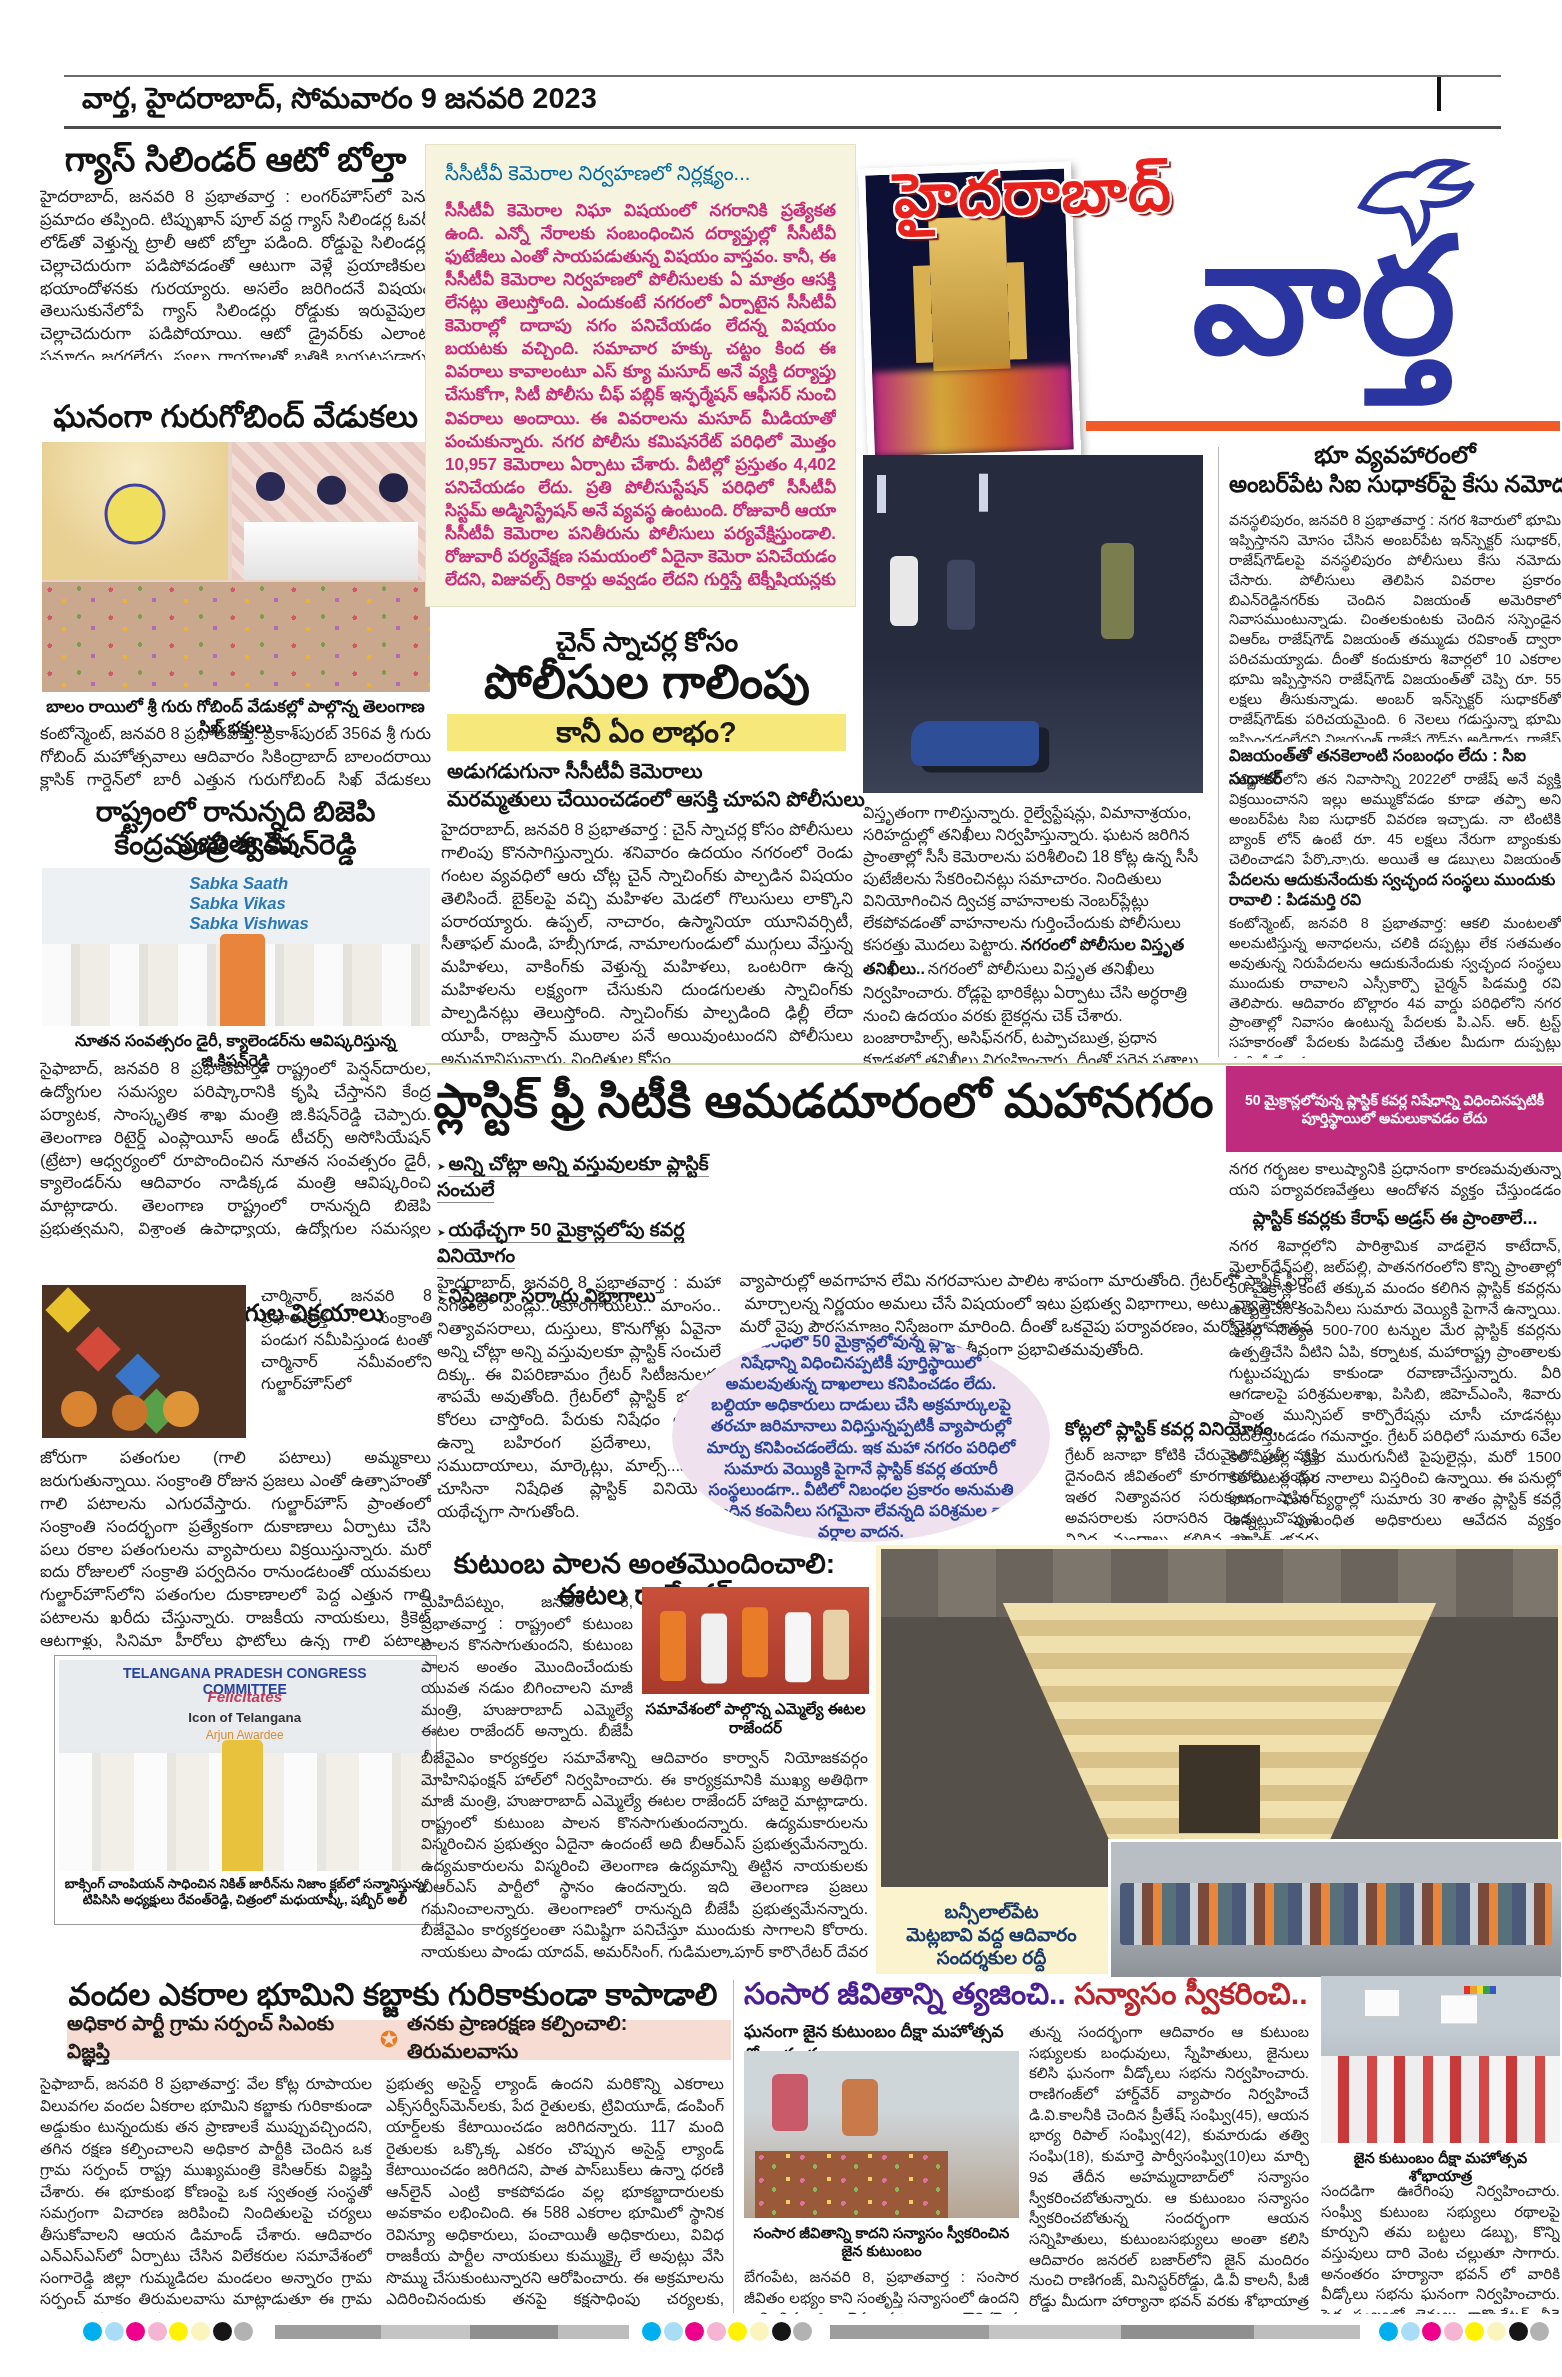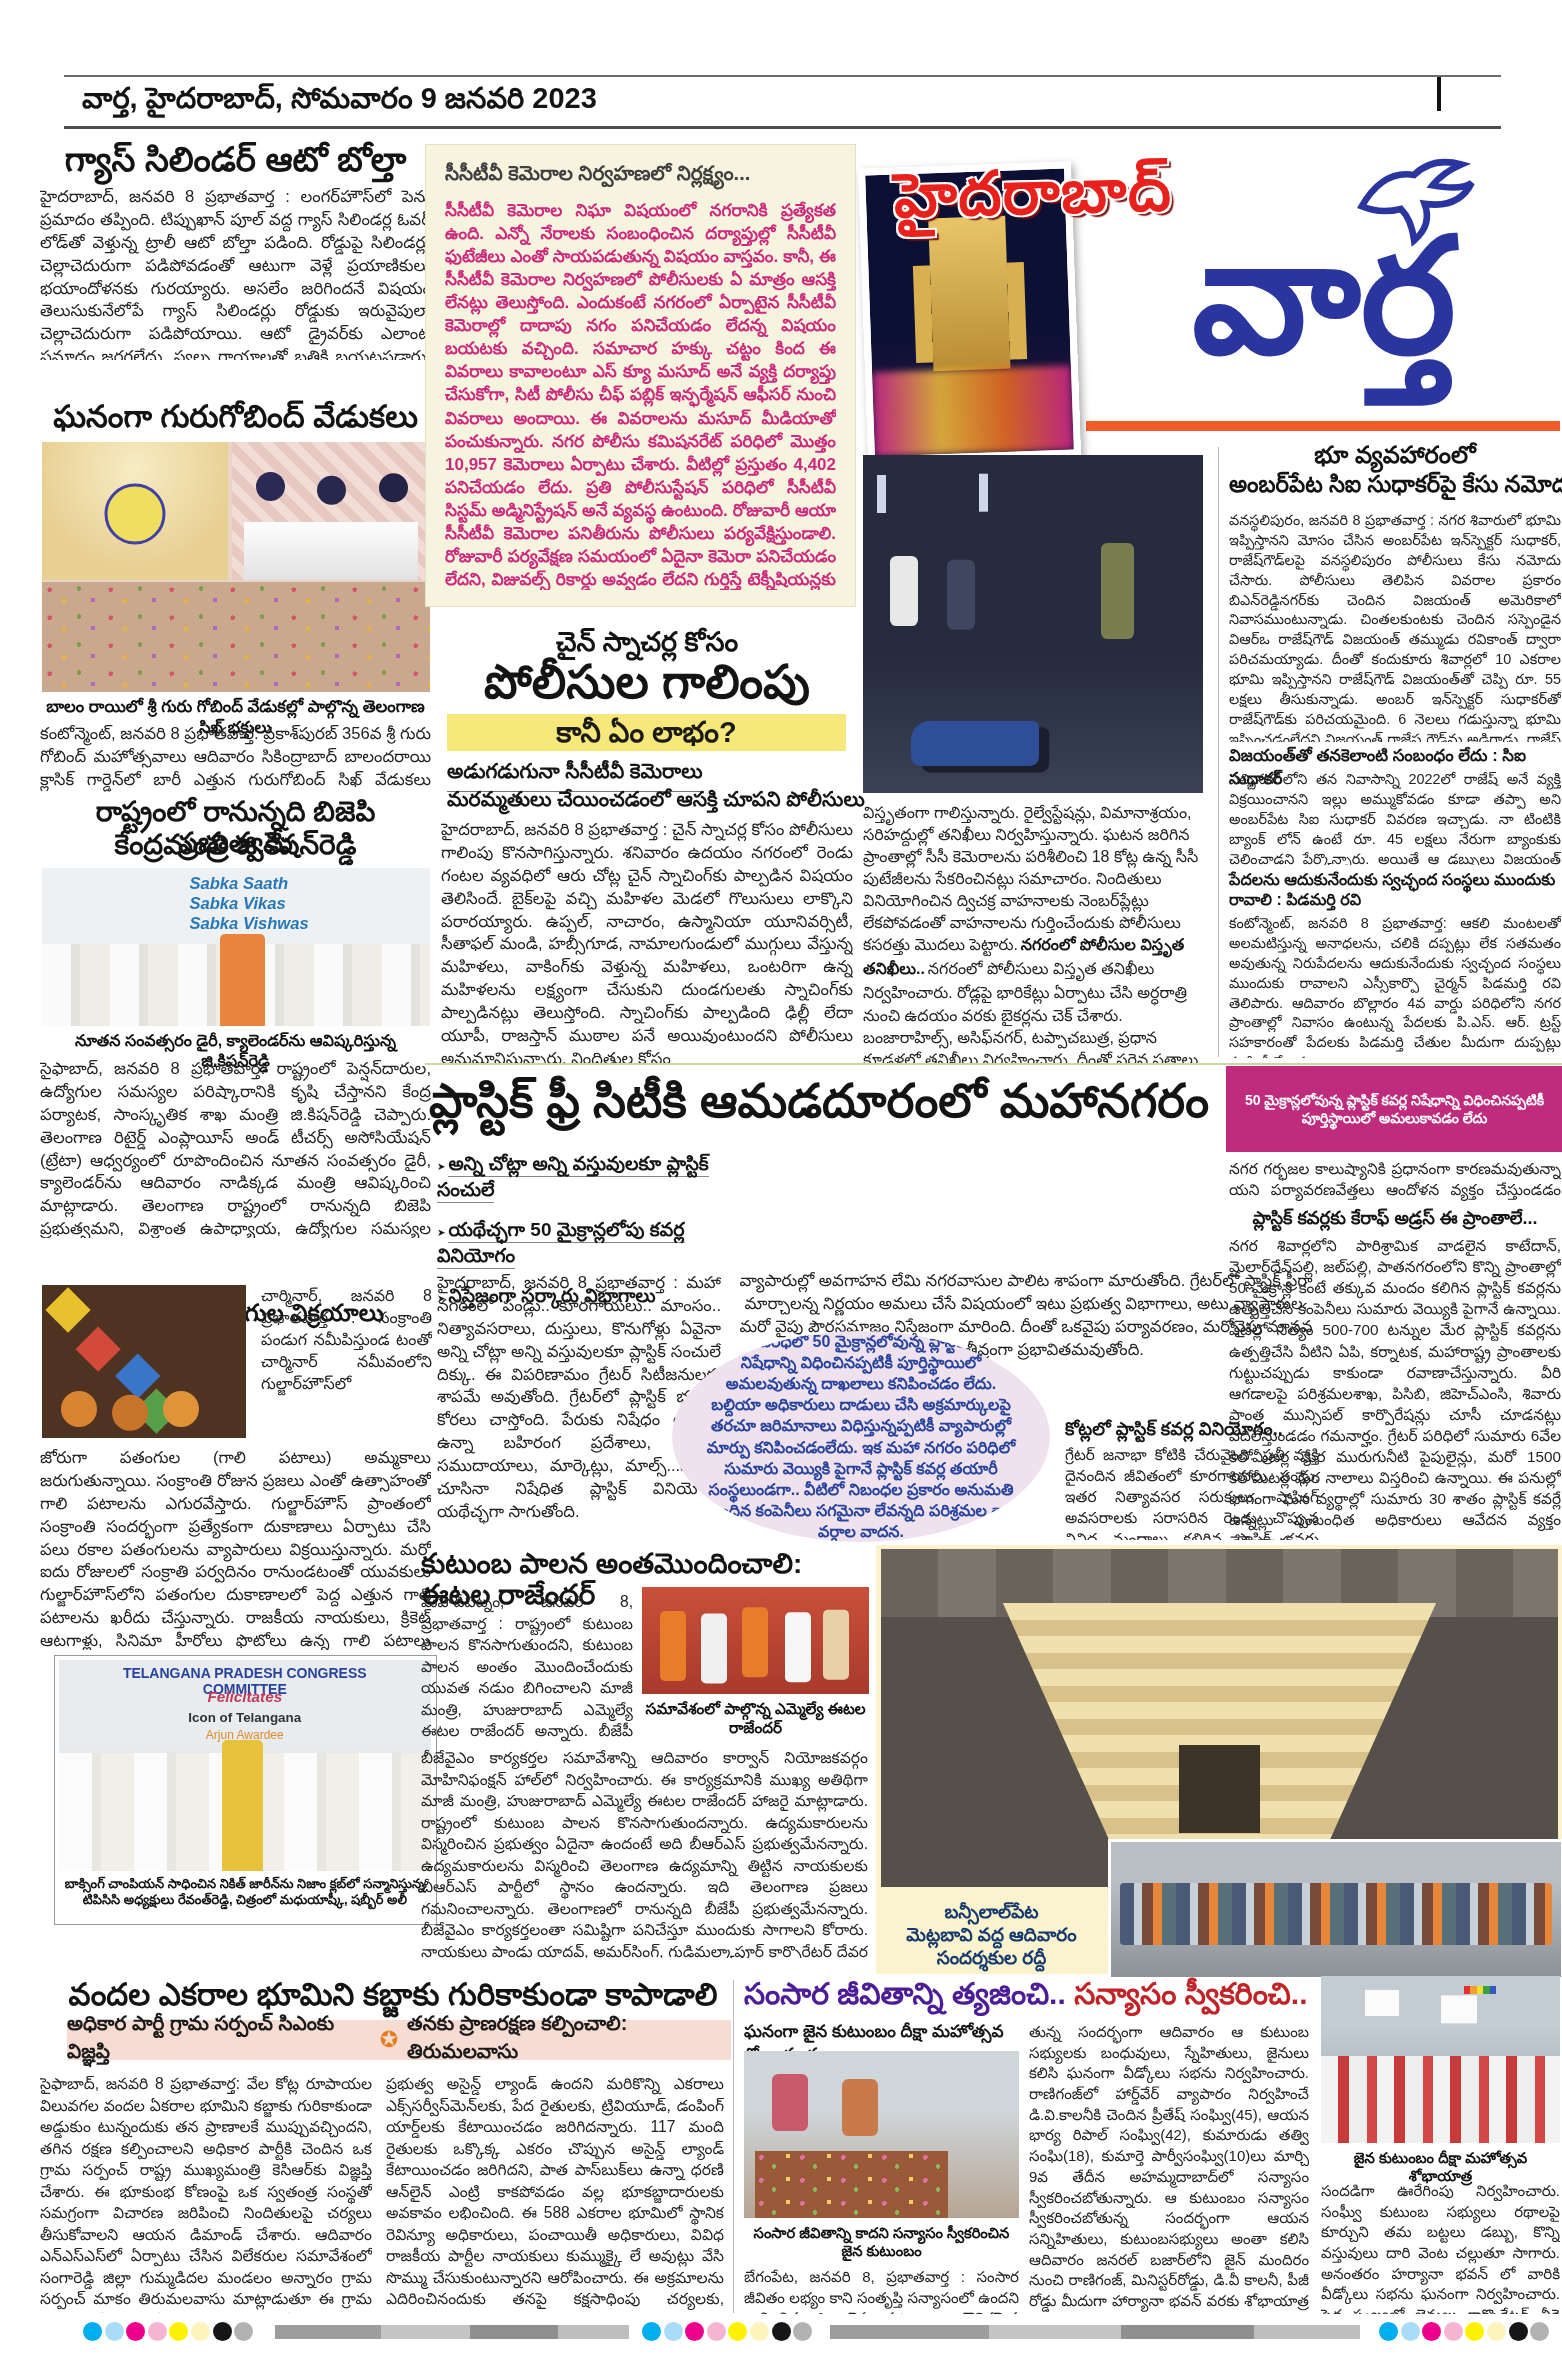--- a/index.html
+++ b/index.html
@@ -1,32 +1,32 @@
 <!DOCTYPE html>
 <html style="font-size:10.2px"><head>
 <meta charset="utf-8">
 <style>
   html,body{margin:0;padding:0;background:#e9e9e9;}
   .page{position:relative;width:1563px;height:2377px;background:#ffffff;margin:0 auto;
         font-family:"Liberation Sans","DejaVu Sans",sans-serif;color:#1b1b1b;overflow:hidden;}
   .abs{position:absolute;}
   .rule{position:absolute;background:#6b6b6b;}
-  .hl{font-weight:bold;color:#141414;line-height:1.12;}
+  .hl{font-weight:bold;color:#141414;line-height:1.12;text-align:center;}
   .body-text{font-size:16.6px;line-height:1.38;text-align:justify;color:#222;overflow:hidden;}
   .caption{font-weight:bold;font-size:16.6px;color:#111;text-align:center;line-height:1.25;}
   .photo{position:absolute;overflow:hidden;background:#9a9a9a;}
   .center{text-align:center;}
   
   .mast-city{font-size:61px;font-weight:bold;color:#e8211d;letter-spacing:1.3px;
              text-shadow:-1.9px -1.9px 0 #fff,1.9px -1.9px 0 #fff,-1.9px 1.9px 0 #fff,1.9px 1.9px 0 #fff,3.8px 3.8px 1.3px #7a1210;
              transform:rotate(-1.5deg);}
   .mast-title{font-size:161px;font-weight:bold;color:#2b35a0;line-height:1;text-align:center;}
   
   .cctv-box{background:#f6f4df;border:1.3px solid #e3e2c2;padding:16.6px 19px;}
-  .cctv-title{font-size:20px;font-weight:bold;color:#404040;margin-bottom:9px;}
+  .cctv-title{font-size:20px;font-weight:normal;color:#0369a1;margin-bottom:9px;}
   .cctv-body{font-size:17px;line-height:1.36;color:#cc2a7d;font-weight:bold;text-align:justify;overflow:hidden;}
   .yellow-strip{background:#f6e87a;text-align:center;font-weight:bold;}
   .pink-banner{background:#bf2b7d;color:#fff;font-weight:bold;text-align:center;
                display:flex;align-items:center;justify-content:center;padding:9px 9px;font-size:14px;line-height:1.3;}
   .subhead{font-weight:bold;color:#161616;}
   .oval{position:absolute;background:#efe2ee;border-radius:50%;display:flex;align-items:center;justify-content:center;
         text-align:center;color:#27439c;font-weight:bold;font-size:16px;line-height:1.32;padding:25.5px 29px;box-sizing:border-box;overflow:hidden;}
   .pink-strip{background:#f7dcd3;display:flex;align-items:center;justify-content:center;font-weight:bold;font-size:20px;}
   .vr{position:absolute;background:#b9b9b9;width:1.3px;}
   .frame{border:1.3px solid #9a9a9a;background:#fff;}

